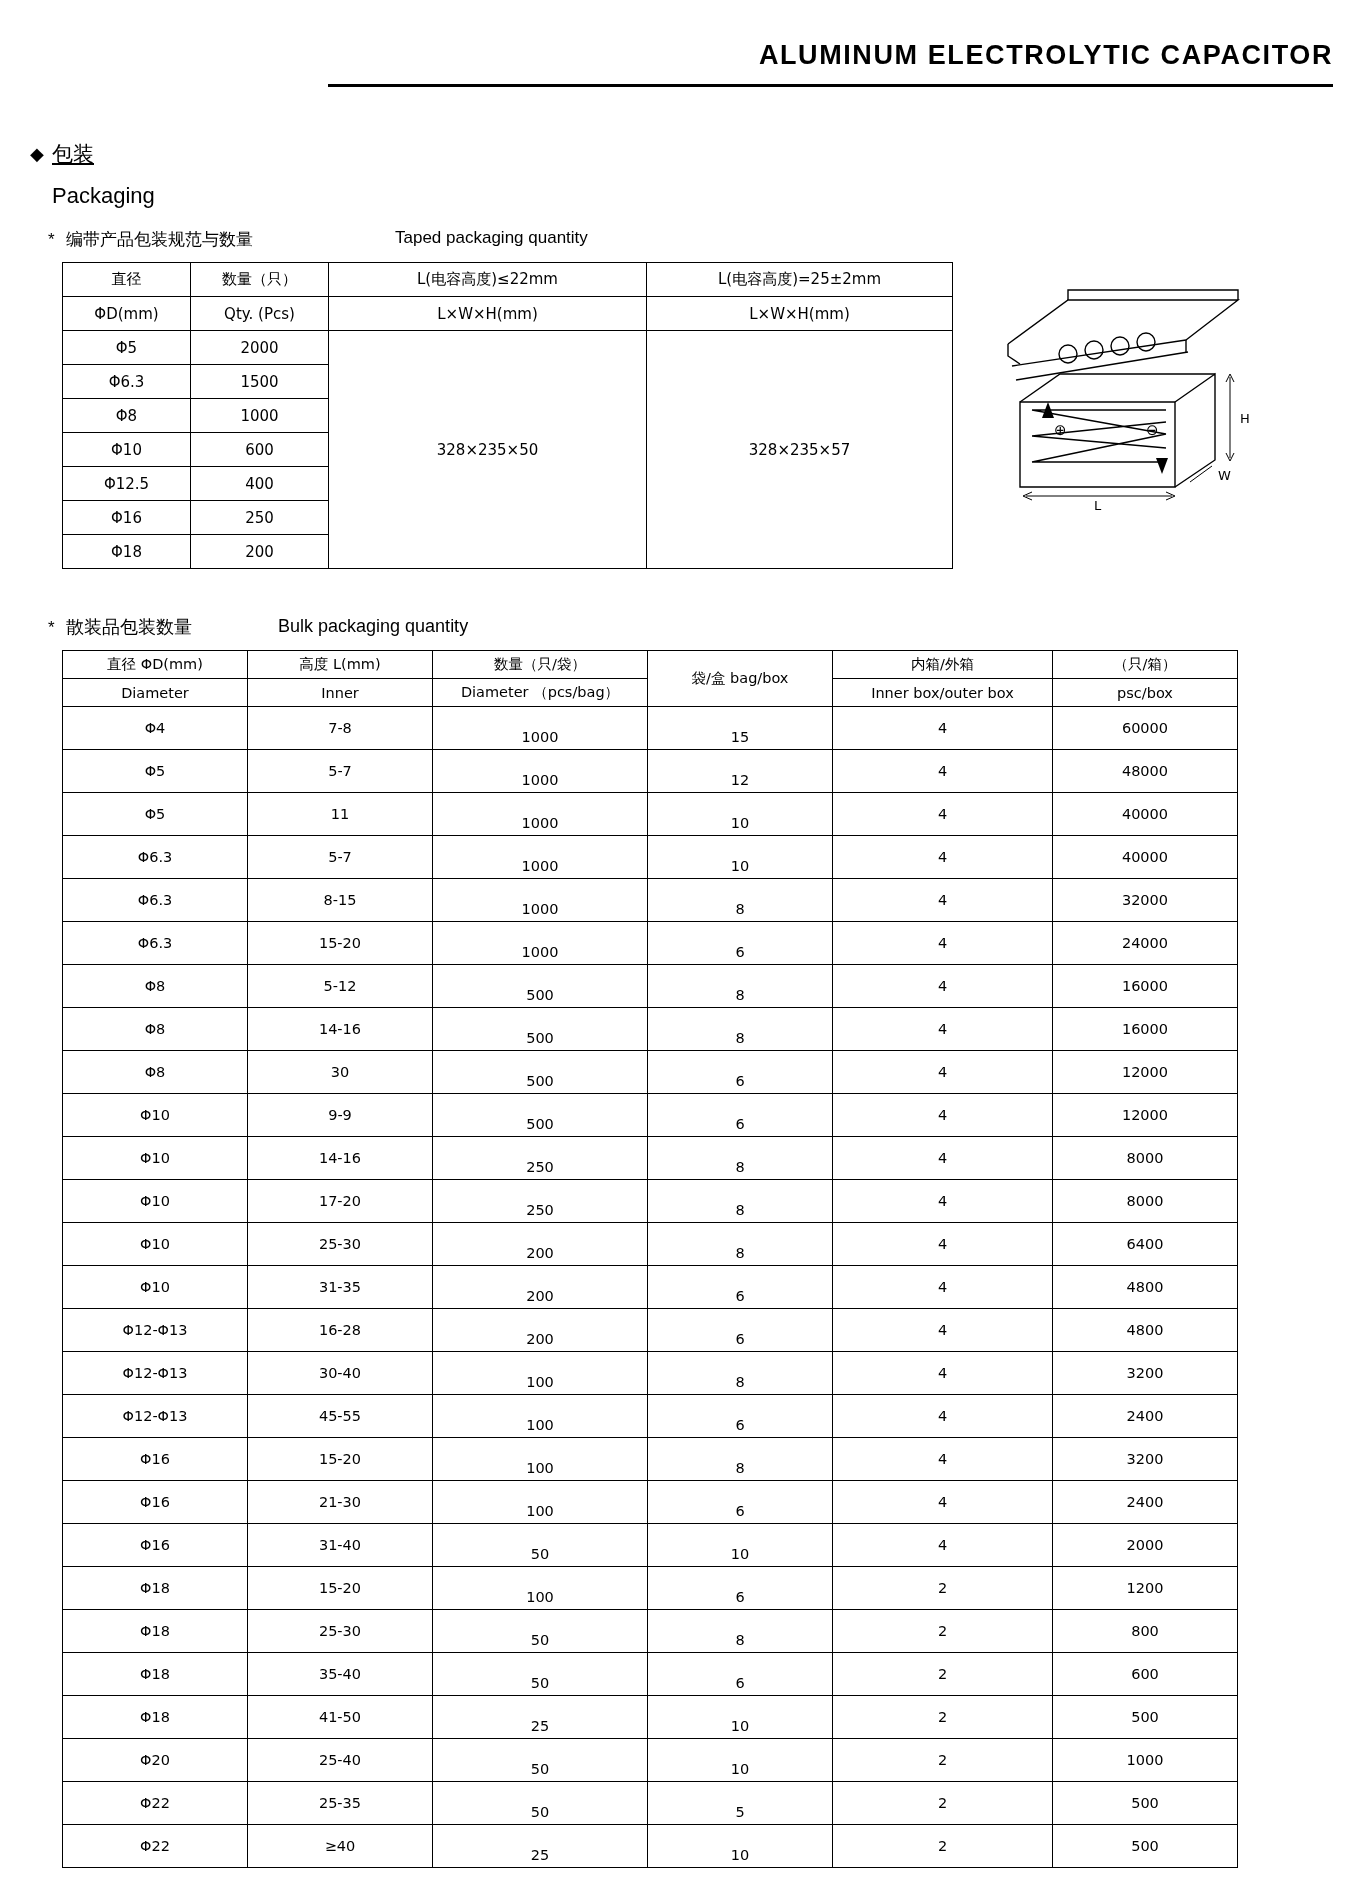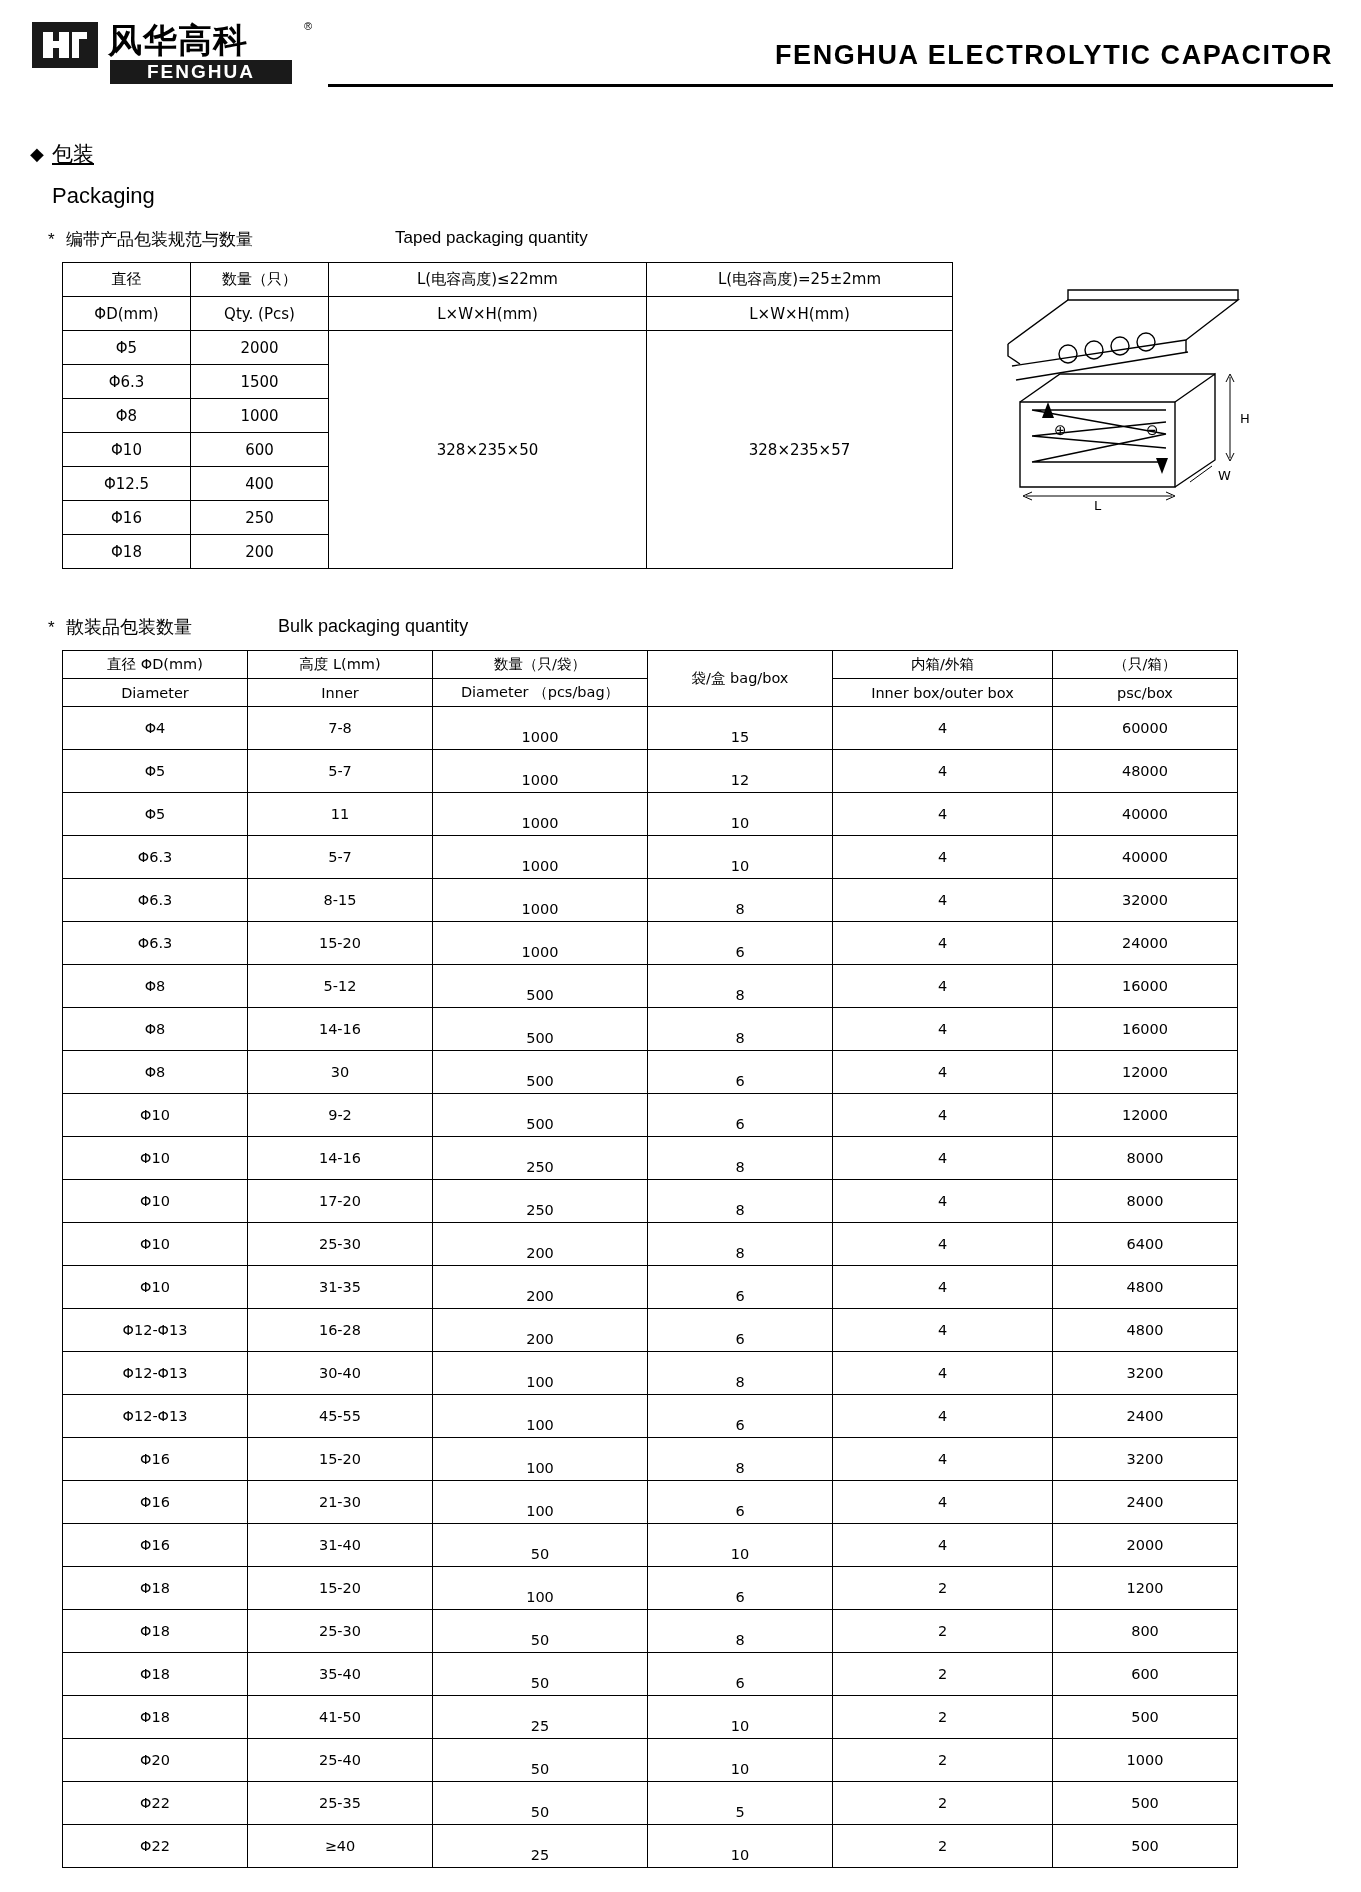--- a/index.html
+++ b/index.html
@@ -207,32 +207,21 @@
     width: 330px;
     height: 230px;
   }
 </style>
 </head>
 <body>
 
 <div class="page">
 
   <div class="header">
-    <div class="logo-block">
-      <div class="logo-mark">
-        <svg width="52" height="34" viewBox="0 0 52 34" aria-hidden="true">
-          <path d="M4 30 L4 4 L14 4 L14 13 L20 13 L20 4 L30 4 L30 30 L20 30 L20 20 L14 20 L14 30 Z" fill="#ffffff"></path>
-          <path d="M33 4 L48 4 L48 11 L40 11 L40 30 L33 30 Z" fill="#ffffff"></path>
-        </svg>
-      </div>
-      <div class="logo-cn">风华高科</div>
-      <div class="logo-reg">®</div>
-      <div class="logo-en">FENGHUA</div>
-    </div>
-    <div class="header-title">FENGHUA ELECTROLYTIC CAPACITOR</div>
+    <div class="header-title">ALUMINUM ELECTROLYTIC CAPACITOR</div>
     <div class="header-rule"></div>
   </div>
 
   <div class="sec-diamond">◆</div>
   <div class="sec-cn">包装</div>
   <div class="sec-en">Packaging</div>
 
   <div class="sub1-star">*</div>
   <div class="sub1-cn">编带产品包装规范与数量</div>
   <div class="sub1-en">Taped packaging quantity</div>
@@ -430,21 +419,21 @@
         <tr>
           <td>Φ8</td>
           <td>30</td>
           <td class="low">500</td>
           <td class="low">6</td>
           <td>4</td>
           <td>12000</td>
         </tr>
         <tr>
           <td>Φ10</td>
-          <td>9-2</td>
+          <td>9-9</td>
           <td class="low">500</td>
           <td class="low">6</td>
           <td>4</td>
           <td>12000</td>
         </tr>
         <tr>
           <td>Φ10</td>
           <td>14-16</td>
           <td class="low">250</td>
           <td class="low">8</td>

